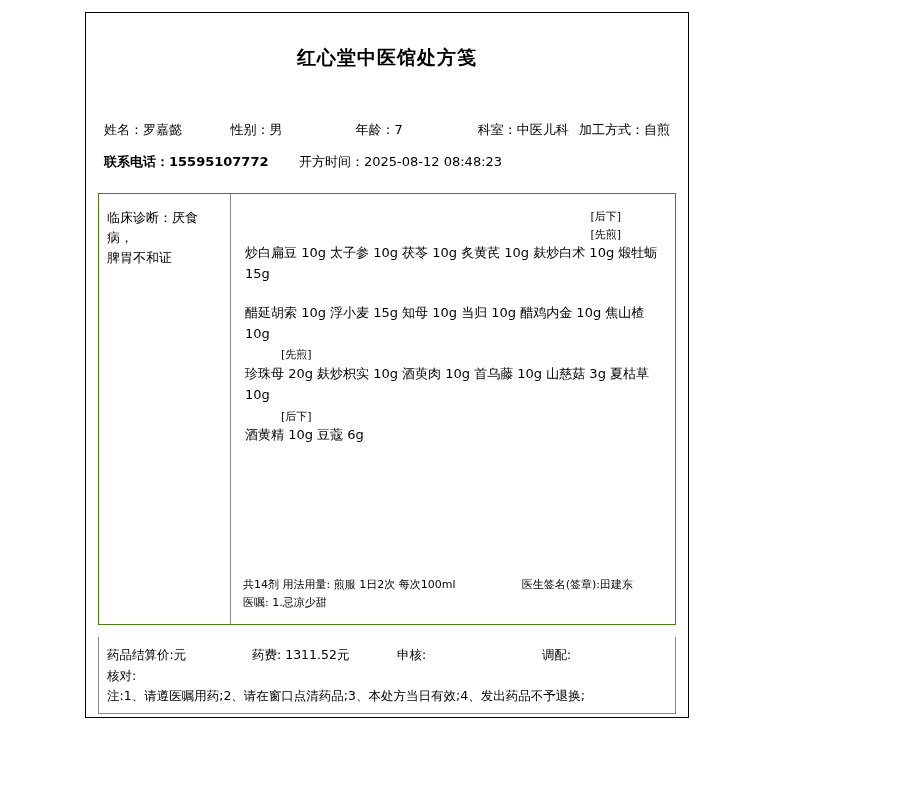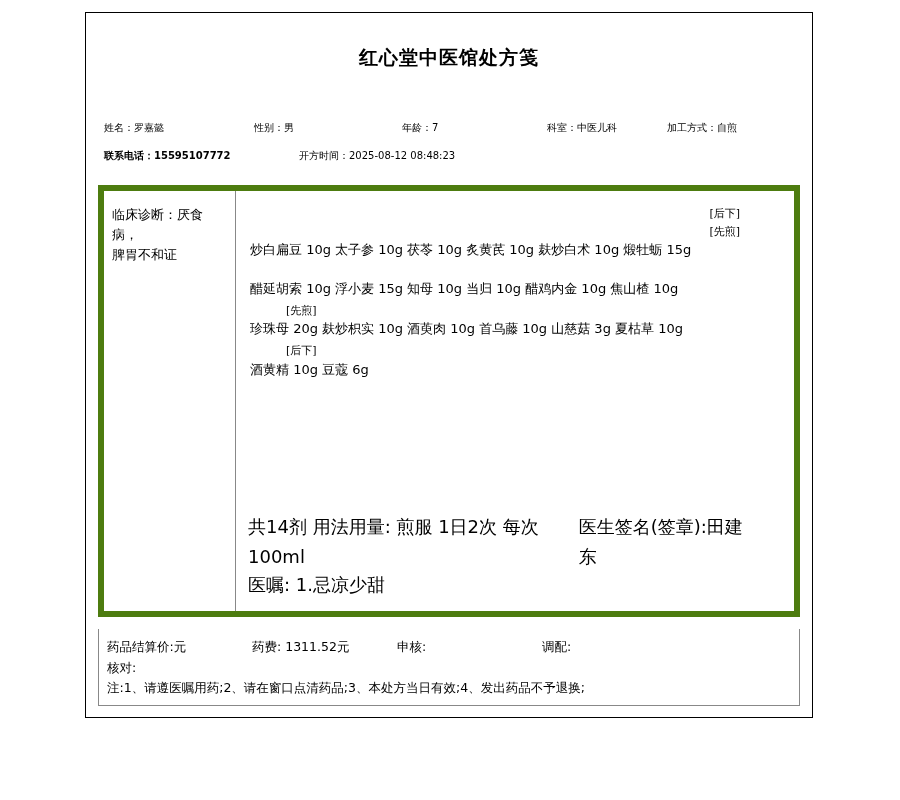--- a/index.html
+++ b/index.html
@@ -11,59 +11,59 @@
     width: 900px;
     height: 800px;
     font-family: "DejaVu Sans", "Liberation Sans", sans-serif;
     color: #000000;
     font-size: 13px;
   }
   .page {
     position: absolute;
     left: 85px;
     top: 12px;
-    width: 728px;
+    width: 604px;
     height: 706px;
     border: 1px solid #000000;
     box-sizing: border-box;
     background: #ffffff;
   }
   .title {
     text-align: center;
     font-size: 19px;
     font-weight: bold;
     letter-spacing: 1px;
     margin-top: 32px;
   }
   .header-info {
     margin-top: 50px;
     padding: 0 18px 0 18px;
   }
   .hdr-row {
     display: flex;
     align-items: baseline;
-    font-size: 10px;
+    font-size: 13px;
     white-space: nowrap;
   }
   .hdr-row.row1 {
     margin-bottom: 14px;
   }
   .hdr-row.row1 .c1 { width: 150px; }
   .hdr-row.row1 .c2 { width: 148px; }
   .hdr-row.row1 .c3 { width: 145px; }
   .hdr-row.row1 .c4 { width: 120px; }
   .hdr-row.row1 .c5 { width: auto; }
 
   .hdr-row.row2 .d1 { width: 195px; font-weight: bold; }
   .hdr-row.row2 .d2 { width: 290px; }
   .hdr-row.row2 .d3 { width: auto; }
 
   .body-box {
     margin: 22px 12px 0 12px;
-    border: 6px solid #4d7c0f;
+    border: 1px solid #4d7c0f;
     box-sizing: border-box;
     height: 432px;
     display: flex;
     position: relative;
   }
   .diagnosis {
     width: 132px;
     border-right: 1px solid #888888;
     box-sizing: border-box;
     padding: 14px 8px 0 8px;
@@ -97,21 +97,21 @@
     padding-left: 2px;
   }
   .gap-line {
     height: 16px;
   }
   .rx-footer {
     position: absolute;
     left: 12px;
     right: 12px;
     bottom: 14px;
-    font-size: 18px;
+    font-size: 11px;
   }
   .rx-footer .fl {
     display: flex;
     justify-content: space-between;
     line-height: 1.7;
   }
   .rx-footer .sign {
     padding-right: 30px;
   }
   .footer-box {

